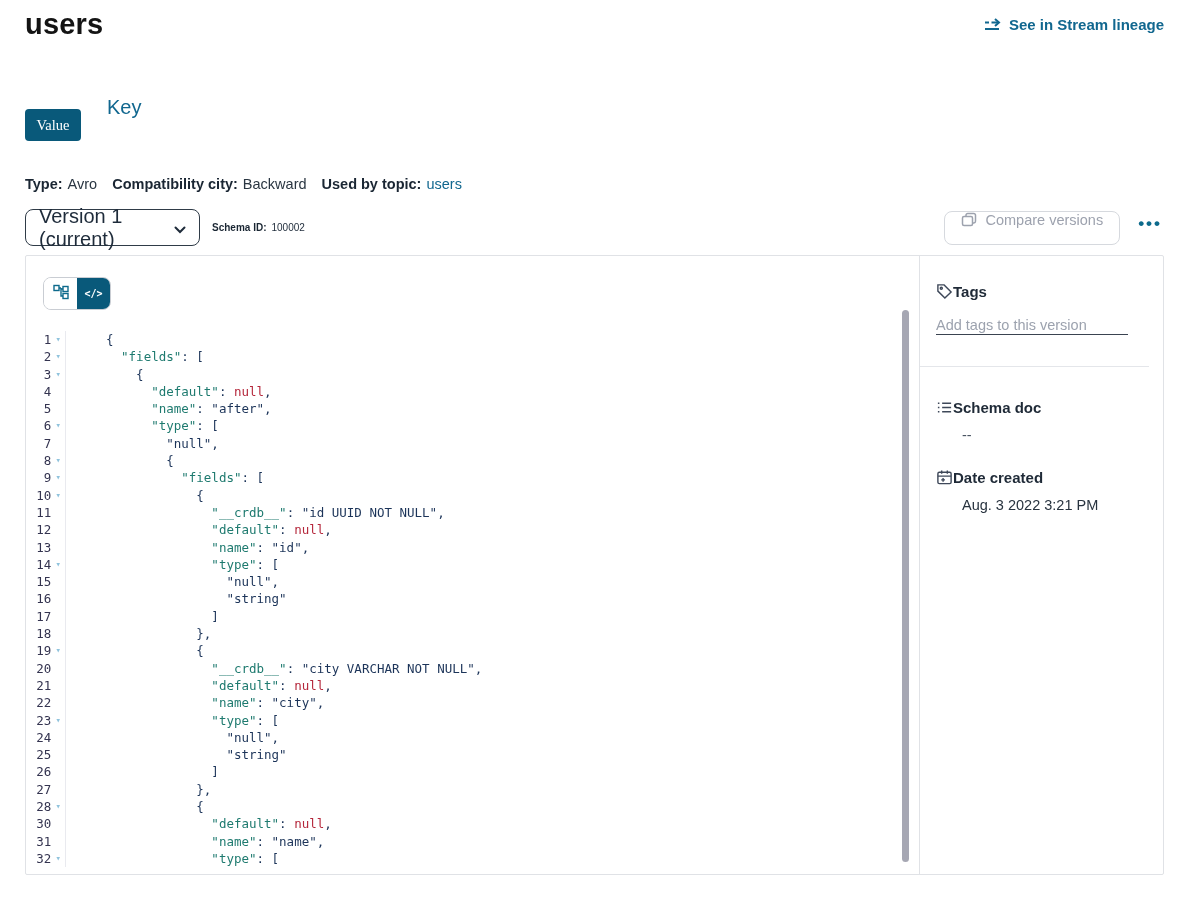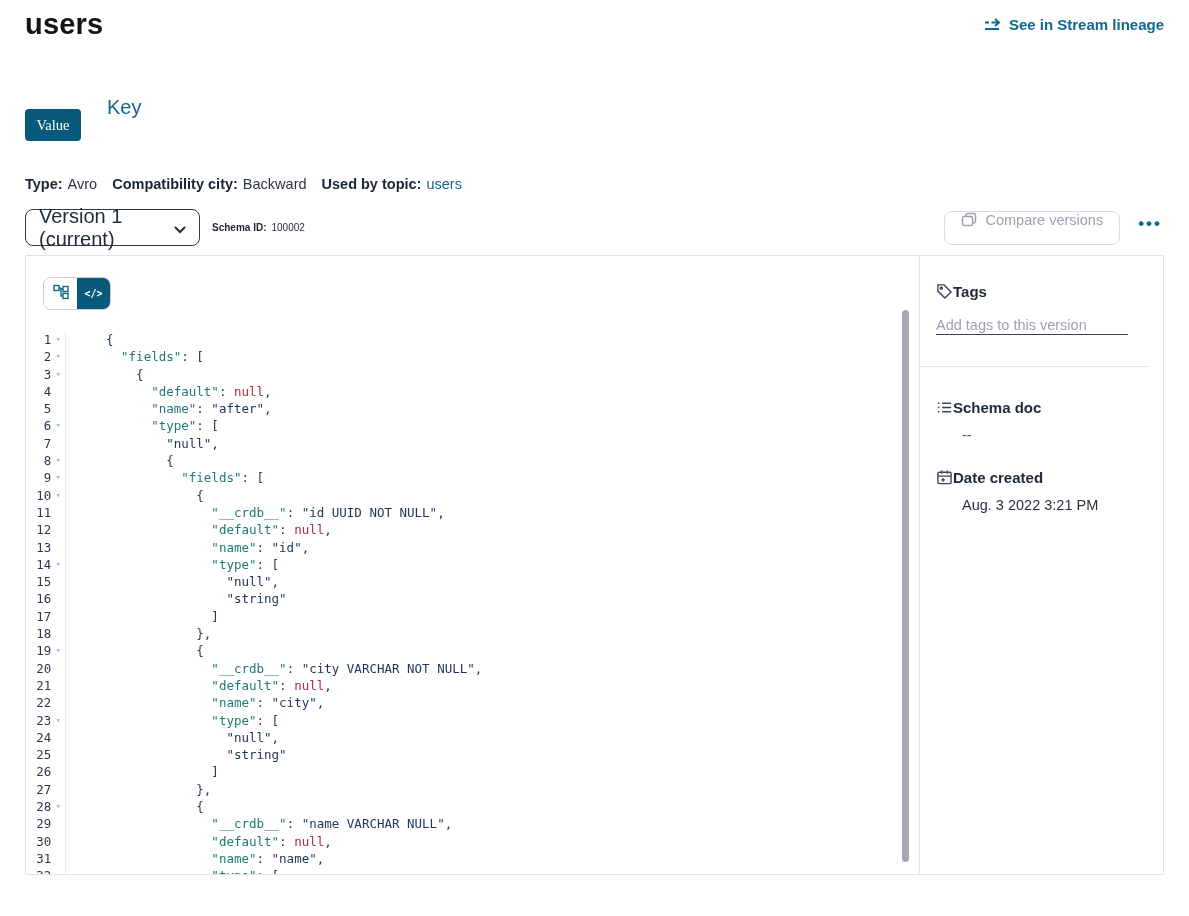--- a/index.html
+++ b/index.html
@@ -379,27 +379,20 @@
         </div>
 
         <div class="code-line">
           <div class="gutter">
             <span class="ln">28</span>
             <span class="fold">▾</span>
           </div>
           <span class="src"><span>            </span><span class="tok-p">{</span></span>
         </div>
 
-        <div class="code-line">
-          <div class="gutter">
-            <span class="ln">29</span>
-            <span class="fold"></span>
-          </div>
-          <span class="src"><span>              </span><span class="tok-k">"__crdb__"</span><span class="tok-p">: "name VARCHAR NULL",</span></span>
-        </div>
 
         <div class="code-line">
           <div class="gutter">
             <span class="ln">30</span>
             <span class="fold"></span>
           </div>
           <span class="src"><span>              </span><span class="tok-k">"default"</span><span class="tok-p">: </span><span class="tok-n">null</span><span class="tok-p">,</span></span>
         </div>
 
         <div class="code-line">

